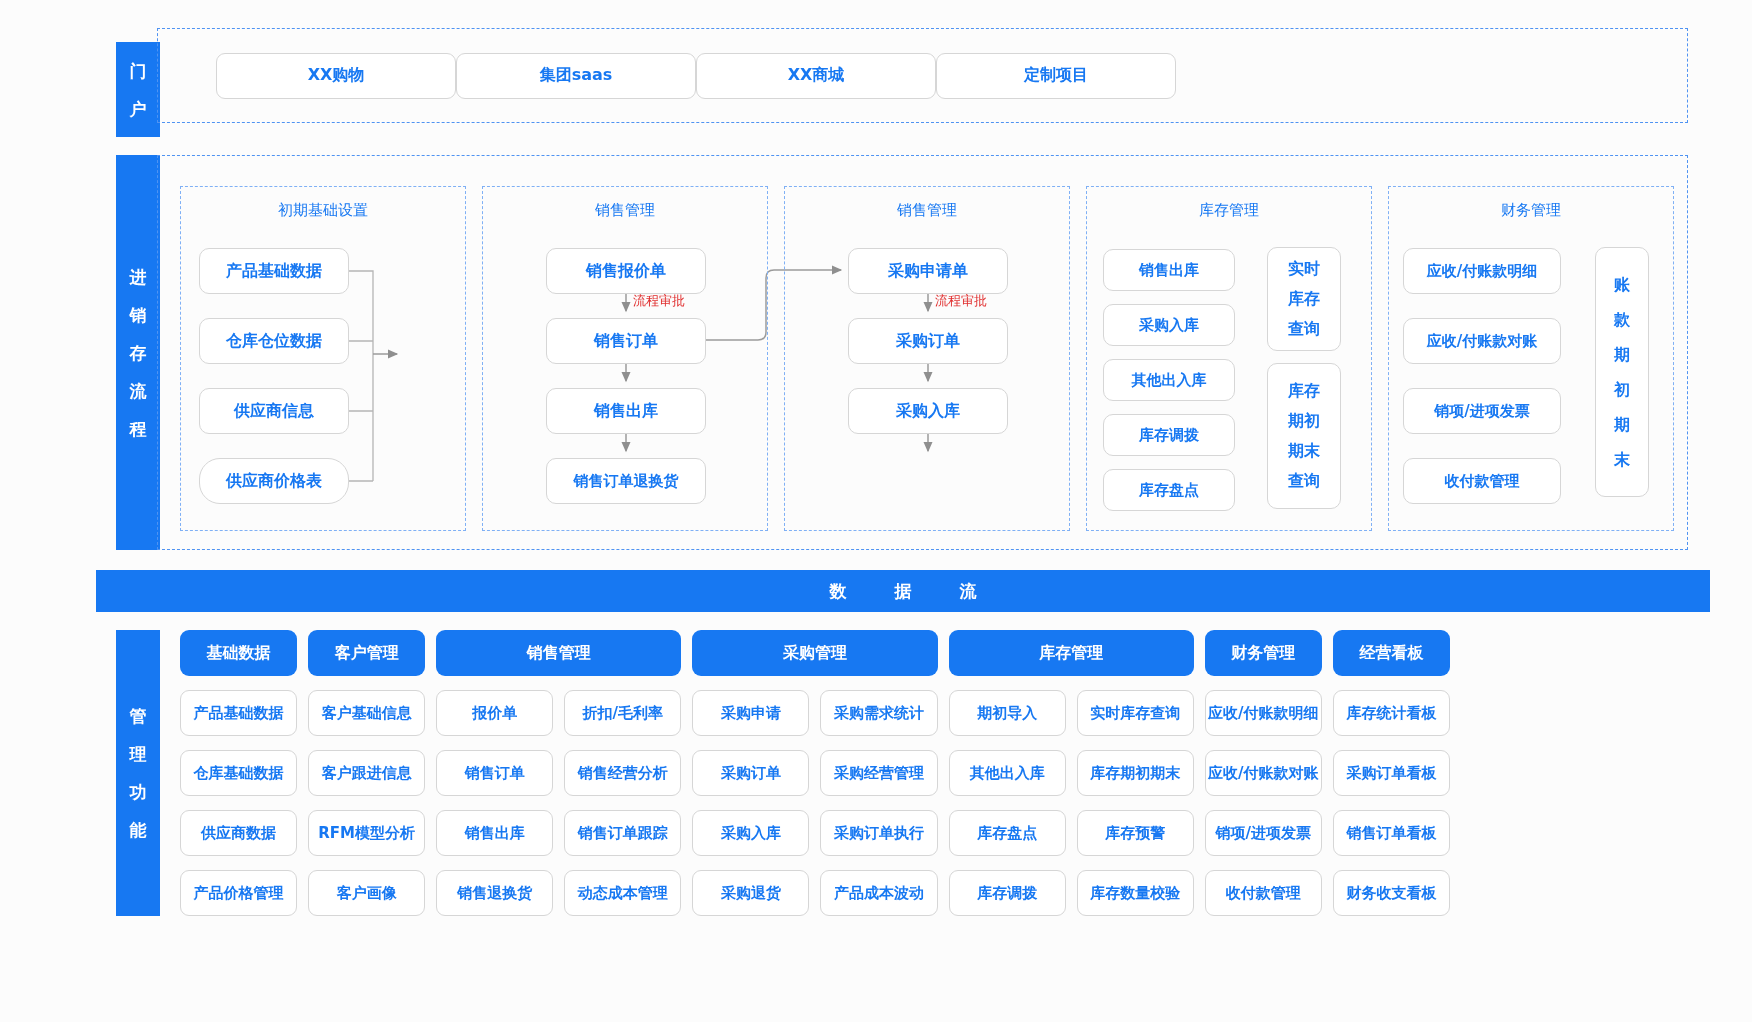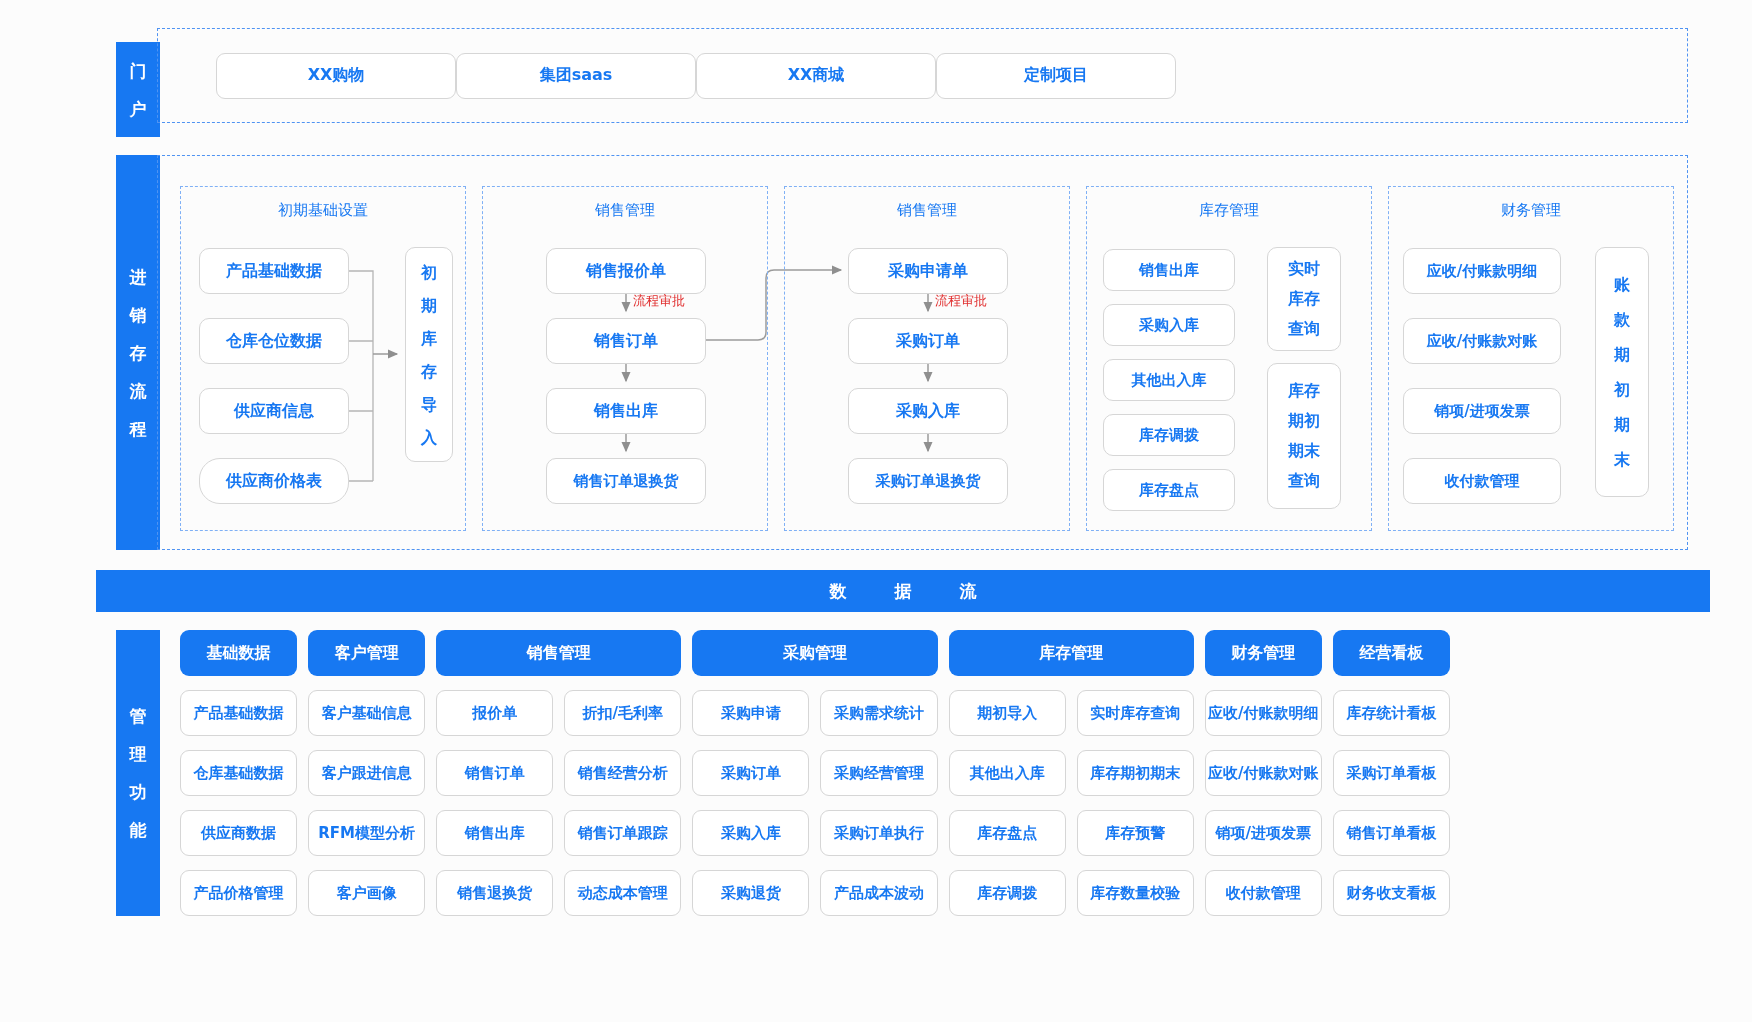--- a/index.html
+++ b/index.html
@@ -125,23 +125,20 @@
             <path d="M0,0.5 L6.8,3.5 L0,6.5 Z" fill="#8f8f8f"></path>
           </marker>
         </defs>
         <path d="M168,84 H192 V294 M168,154 H192 M168,224 H192 M168,294 H192" fill="none" stroke="#b5b5b5" stroke-width="1.3"></path>
         <path d="M192,167 H216" fill="none" stroke="#9b9b9b" stroke-width="1.5" marker-end="url(#ar1)"></path>
       </svg>
       <div class="fbox" style="left:18px;top:61px;width:150px;height:46px;">产品基础数据</div>
       <div class="fbox" style="left:18px;top:131px;width:150px;height:46px;">仓库仓位数据</div>
       <div class="fbox" style="left:18px;top:201px;width:150px;height:46px;">供应商信息</div>
       <div class="fbox" style="left:18px;top:271px;width:150px;height:46px;border-radius:21px;">供应商价格表</div>
-      <div class="vside" style="left:224px;top:60px;width:48px;height:215px;padding:0 16px;line-height:33px;">
-        <span>初期库存导入</span>
-      </div>
     </div>
 
     <div class="panel" style="left:324px;">
       <div class="panel-title">销售管理</div>
       <svg class="ov" width="286" height="345">
         <defs>
           <marker id="ar2" markerWidth="8" markerHeight="8" refX="6" refY="3.5" orient="auto">
             <path d="M0,0.5 L6.8,3.5 L0,6.5 Z" fill="#8f8f8f"></path>
           </marker>
         </defs>
@@ -165,21 +162,20 @@
           </marker>
         </defs>
         <path d="M143,107 V124" fill="none" stroke="#9b9b9b" stroke-width="1.5" marker-end="url(#ar3)"></path>
         <path d="M143,177 V194" fill="none" stroke="#9b9b9b" stroke-width="1.5" marker-end="url(#ar3)"></path>
         <path d="M143,247 V264" fill="none" stroke="#9b9b9b" stroke-width="1.5" marker-end="url(#ar3)"></path>
       </svg>
       <div class="fbox" style="left:63px;top:61px;width:160px;height:46px;">采购申请单</div>
       <div class="approval" style="left:150px;top:105px;">流程审批</div>
       <div class="fbox" style="left:63px;top:131px;width:160px;height:46px;">采购订单</div>
       <div class="fbox" style="left:63px;top:201px;width:160px;height:46px;">采购入库</div>
-      <div class="fbox" style="left:63px;top:271px;width:160px;height:46px;font-size:15px;">采购订单退换货</div>
     </div>
 
     <div class="panel" style="left:928px;">
       <div class="panel-title">库存管理</div>
       <div class="fbox" style="left:16px;top:62px;width:132px;height:42px;font-size:15px;">销售出库</div>
       <div class="fbox" style="left:16px;top:117px;width:132px;height:42px;font-size:15px;">采购入库</div>
       <div class="fbox" style="left:16px;top:172px;width:132px;height:42px;font-size:15px;">其他出入库</div>
       <div class="fbox" style="left:16px;top:227px;width:132px;height:42px;font-size:15px;">库存调拨</div>
       <div class="fbox" style="left:16px;top:282px;width:132px;height:42px;font-size:15px;">库存盘点</div>
       <div class="vside" style="left:180px;top:60px;width:74px;height:104px;padding:0 19px;line-height:30px;">

